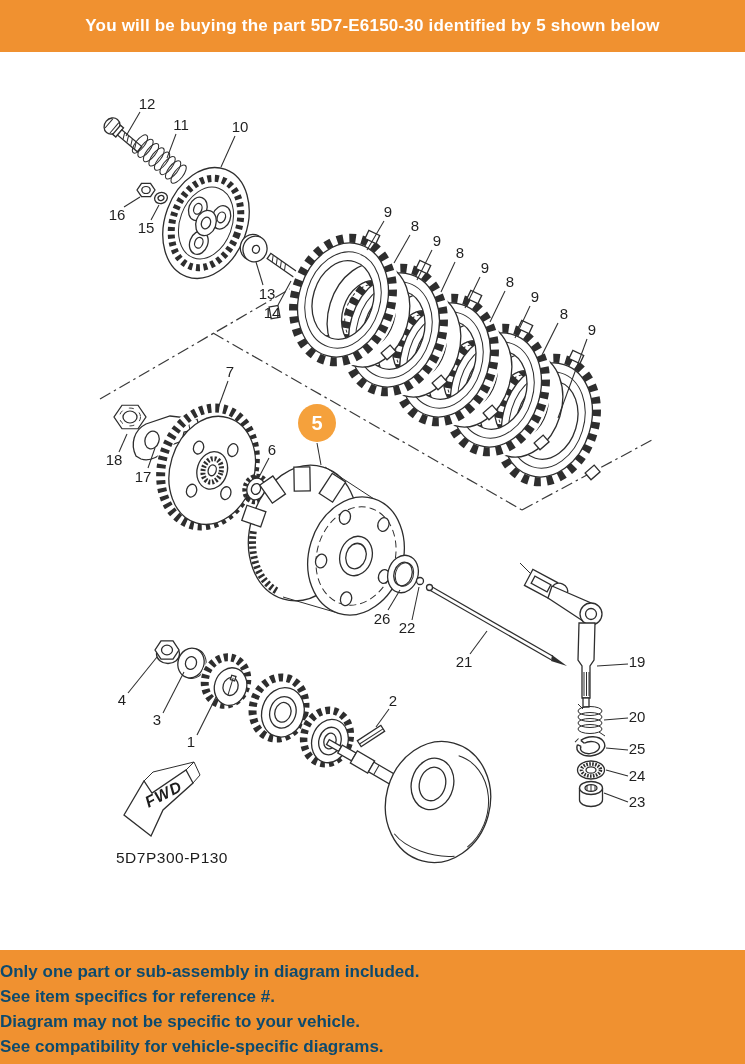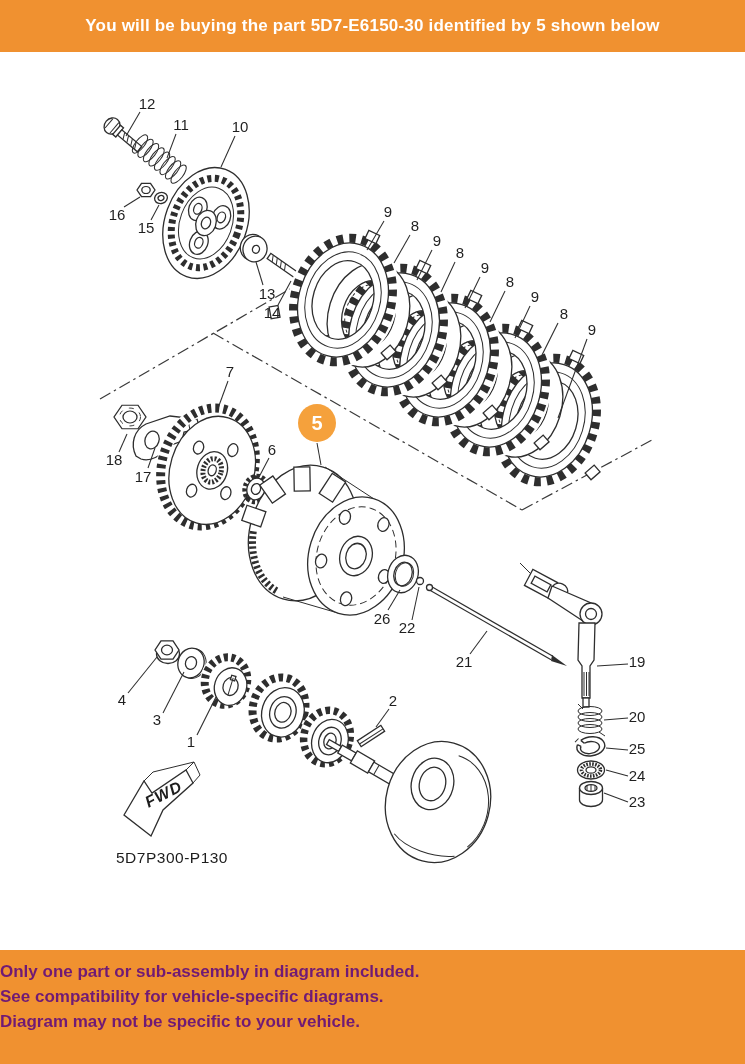--- a/index.html
+++ b/index.html
@@ -363,19 +363,20 @@
         <text x="393" y="701" dy="0.35em" text-anchor="middle" class="callout">2</text>
       </g>
 
     <g id="badge">
       <line id="badge-leader" class="leader" x1="317" y1="443" x2="321" y2="465"></line>
       <circle id="badge-circle" cx="317" cy="423" r="19" fill="#f5a13c"></circle>
       <text id="badge-text" class="badge-num" x="317" y="423" dy="0.36em" fill="#ffffff">5</text>
     </g>
   </svg>
 
-  <div id="footer-banner" class="banner" style="background: rgb(240, 145, 48); color: #701a75;">
+  <div id="footer-banner" class="banner" style="background: rgb(240, 145, 48); color: #0c4a6e;">
     <div class="fline">Only one part or sub-assembly in diagram included.</div>
+    <div class="fline">See item specifics for reference #.</div>
+    <div class="fline">Diagram may not be specific to your vehicle.</div>
     <div class="fline">See compatibility for vehicle-specific diagrams.</div>
-    <div class="fline">Diagram may not be specific to your vehicle.</div>
   </div>
 
 </div>
 
 </body></html>

